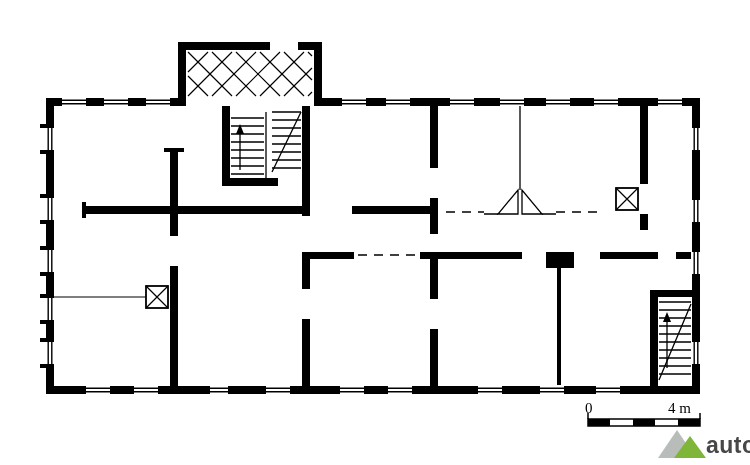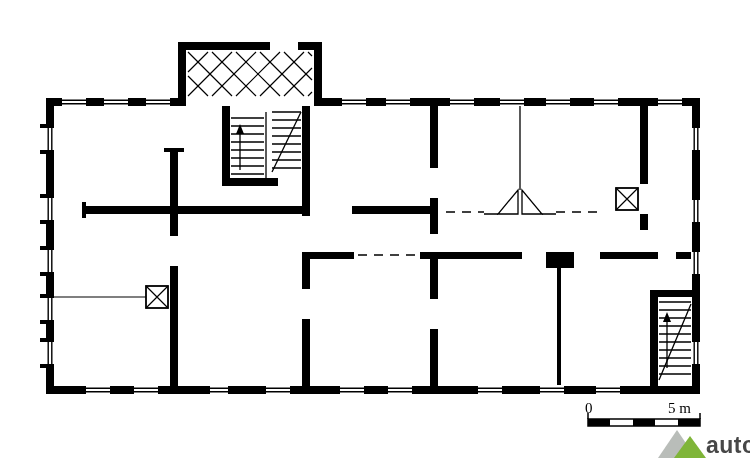--- a/index.html
+++ b/index.html
@@ -215,16 +215,16 @@
       <path d="M588,413V419 M700,413V419" stroke="#000000" stroke-width="1.5"></path>
     </g>
 
     <g>
       <polygon points="658,458 677,430 696,458" fill="#b9bdb9"></polygon>
       <polygon points="674,458 690,436 706,458" fill="#7fb539"></polygon>
     </g>
   </svg>
 
   <span id="scale-zero" class="scale-label">0</span>
-  <span id="scale-end" class="scale-label">5 m</span>
+  <span id="scale-end" class="scale-label">4 m</span>
   <span class="watermark-text">autc</span>
 
 </div>
 
 </body></html>

